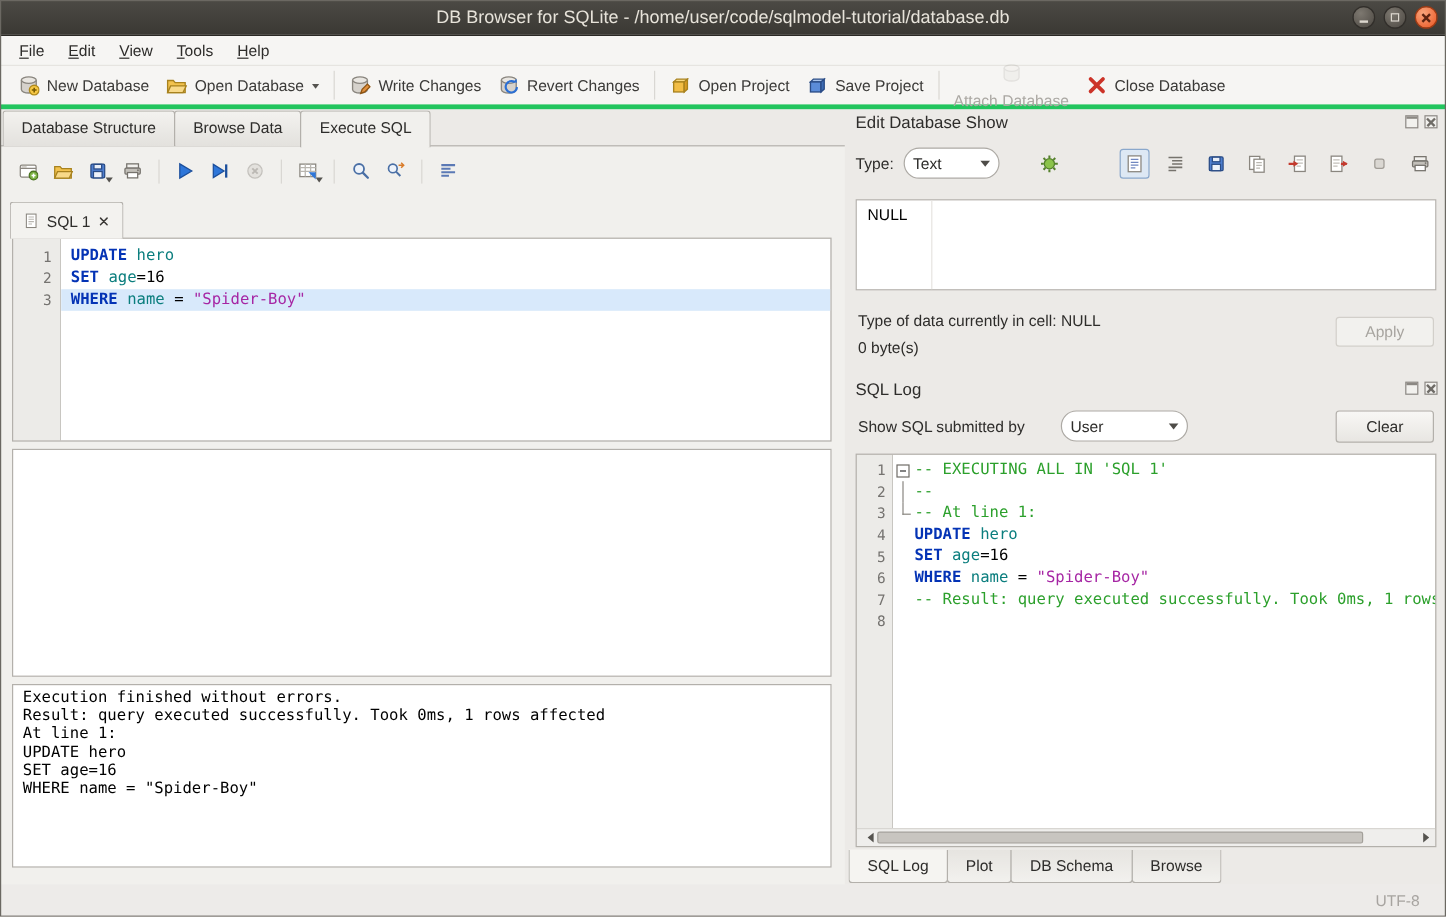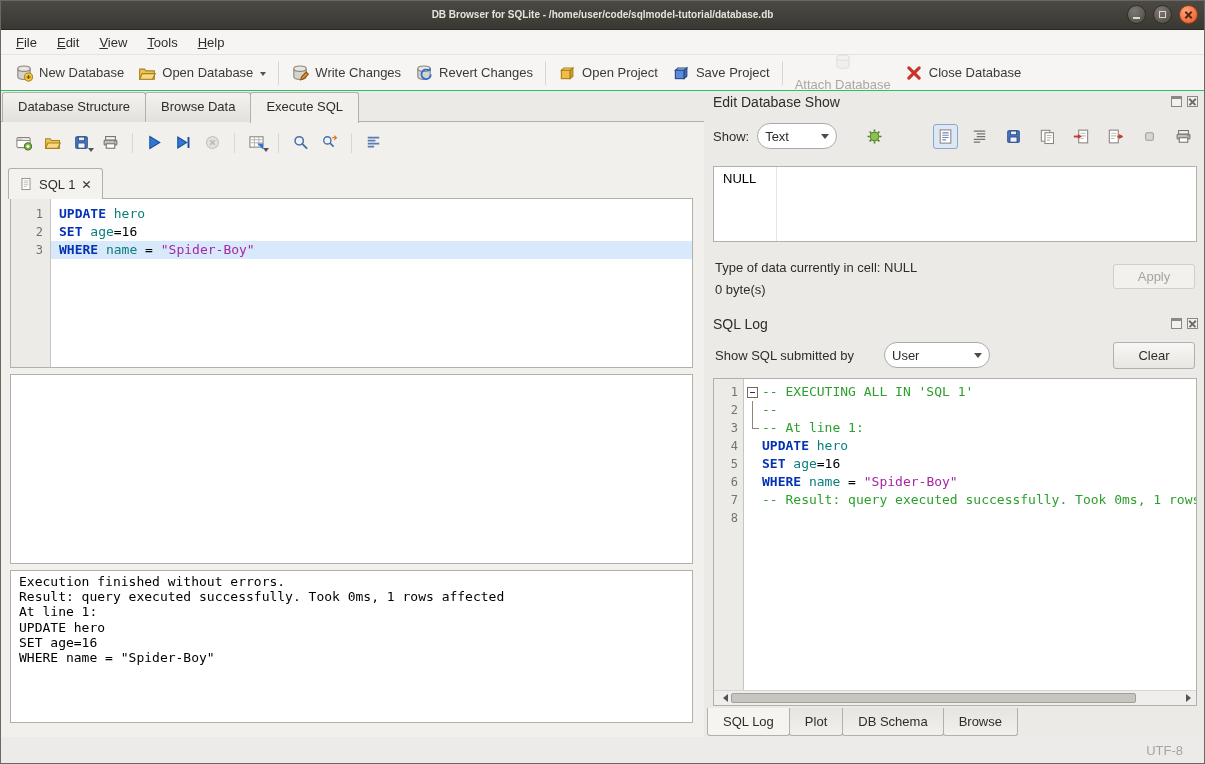--- a/index.html
+++ b/index.html
@@ -9,40 +9,40 @@
     font-family:"Liberation Sans", sans-serif; font-size:13px; color:#2e2d2b;
     background:#edebe9;
     --kw:#0433b5; --id:#0b7e7e; --str:#a626a4; --com:#2ca02c; --cur:#d8e9fb;
   }
   .frame { position:absolute; inset:0; border:1px solid #6b6862; pointer-events:none; z-index:99; }
 
   
   .titlebar { position:absolute; top:0; left:0; right:0; height:30px;
     background:linear-gradient(#4c4a45,#3a3833); border-bottom:1px solid #2a2824;
     display:flex; align-items:center; justify-content:center; }
-  .titlebar .title { color:#e7e3da; font-weight:bold; font-size:10px; }
+  .titlebar .title { color:#e7e3da; font-weight:normal; font-size:15px; }
   .win-buttons { position:absolute; right:7px; top:5px; display:flex; gap:7px; }
   .win-btn { width:19px; height:19px; border-radius:50%;
     background:radial-gradient(circle at 35% 30%, #7d7870, #4c4842);
     border:1px solid #312e2a; position:relative; }
   .win-btn.close { background:radial-gradient(circle at 35% 30%, #f9a57c, #e95420); border-color:#9c3a14; }
   .win-btn .g-min { position:absolute; left:5px; top:11px; width:7px; height:2px; background:#ddd8cf; }
   .win-btn .g-max { position:absolute; left:5px; top:5px; width:7px; height:7px; border:1.5px solid #ddd8cf; }
   .win-btn .g-x1,.win-btn .g-x2 { position:absolute; left:4px; top:8px; width:9px; height:2px; background:#5e2410; }
   .win-btn .g-x1 { transform:rotate(45deg);} .win-btn .g-x2 { transform:rotate(-45deg);}
 
   
   .menubar { position:absolute; top:30px; left:0; right:0; height:25px; background:#f6f5f3;
     border-bottom:1px solid #e6e4e0; display:flex; align-items:center; padding-left:6px; }
   .menu-item { padding:4px 10px; border-radius:3px; }
   .menu-item u { text-decoration:underline; }
 
   
   .toolbar { position:absolute; top:55px; left:0; right:0; height:36px; background:#f6f5f3;
-    border-bottom:1px solid #22c55e; display:flex; align-items:center; padding:0 8px; }
+    border-bottom:4px solid #22c55e; display:flex; align-items:center; padding:0 8px; }
   .tb-btn { display:flex; align-items:center; gap:6px; padding:5px 7px; border-radius:3px; color:#3b3a38; }
   .tb-btn.disabled { color:#aba8a3;flex-direction:column; }
   .tb-btn.disabled svg { opacity:.4; }
   .tb-btn svg { width:18px; height:18px; display:block; }
   .tb-sep { width:1px; height:24px; background:#d9d7d3; margin:0 5px; }
   .dd-caret { width:0; height:0; border:3.5px solid transparent; border-top:4.5px solid #55534f; margin-top:5px; margin-left:1px; }
 
   
   .main-bg { position:absolute; top:92px; left:0; right:0; bottom:27px; background:#eceae7; }
 
@@ -406,21 +406,21 @@
 </div>
 
 <div class="right-pane">
   <div class="rp-title" style="top:4px;">Edit Database Show</div>
   <div class="rp-icons" style="top:6px;">
     <div class="mini-icon float"></div>
     <div class="mini-icon closep"></div>
   </div>
 
   <div class="mode-row">
-    <span>Show:</span>
+    <span>Type:</span>
     <div class="combo" style="width:80px;">
       <span>Text</span>
       <span class="combo-caret"></span>
     </div>
     <div class="cell-toolbar" id="cell-toolbar">
         <div class="ct-btn">
           <svg viewBox="0 0 16 16" xmlns="http://www.w3.org/2000/svg">
             <circle cx="8" cy="8" r="4" fill="#8bc34a" stroke="#55812c"></circle>
             <g stroke="#55812c" stroke-width="1.6">
               <path d="M8 1.4v2.2M8 12.4v2.2M1.4 8h2.2M12.4 8h2.2M3.4 3.4l1.5 1.5M11.1 11.1l1.5 1.5M12.6 3.4l-1.5 1.5M4.9 11.1l-1.5 1.5"></path>

